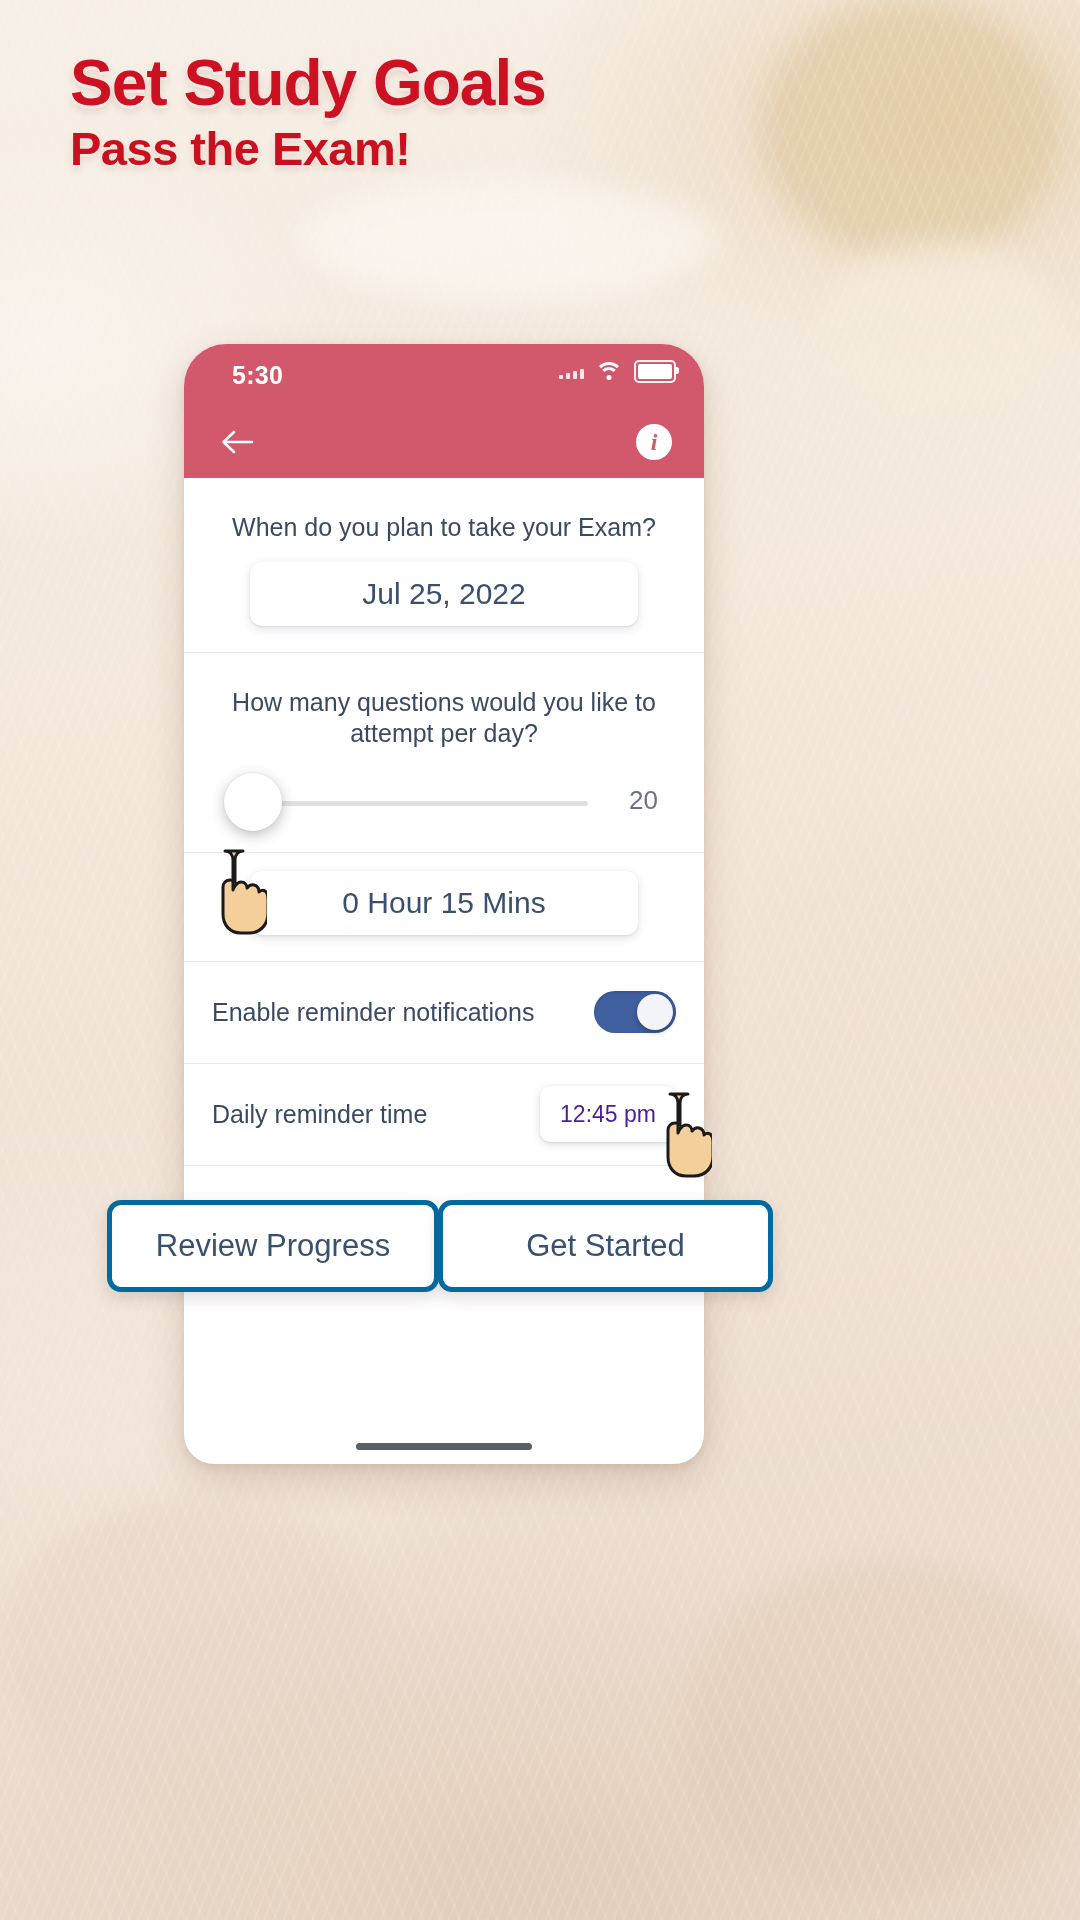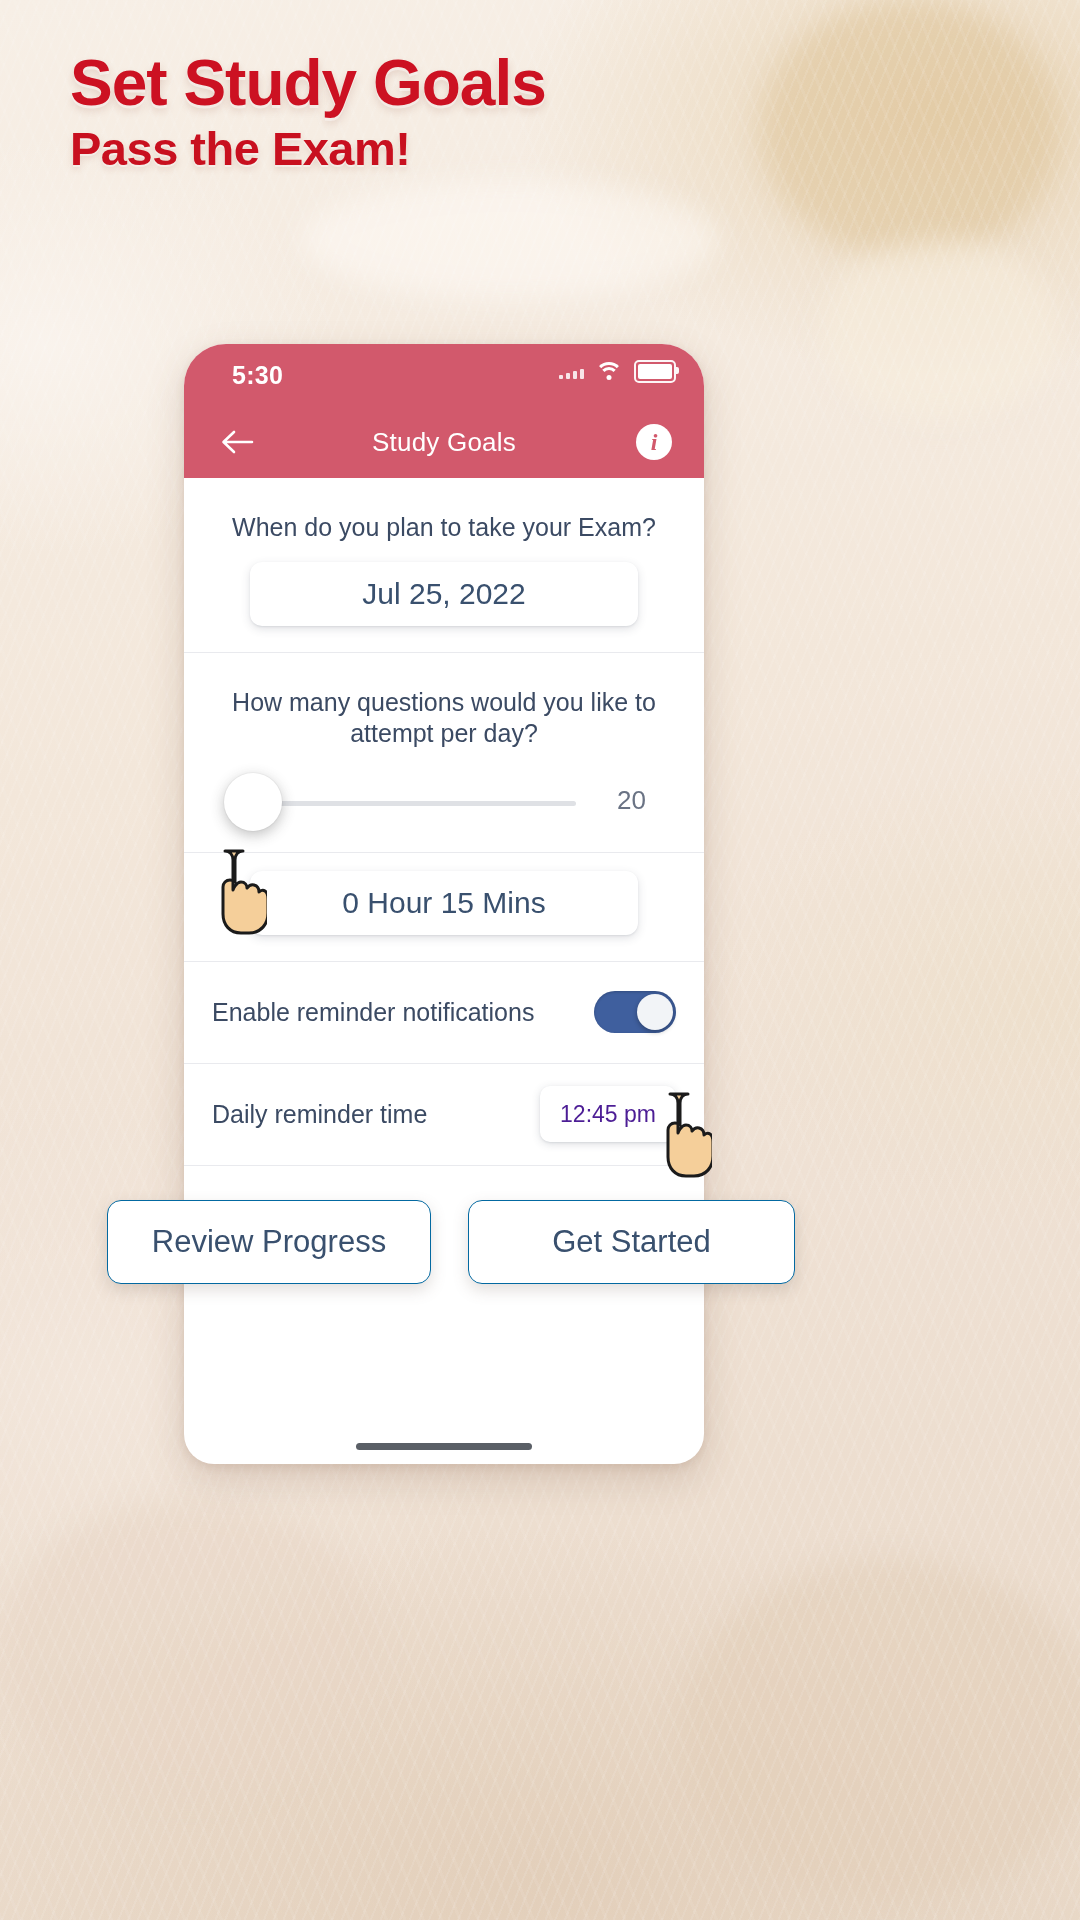--- a/index.html
+++ b/index.html
@@ -85,21 +85,21 @@
   .q-label{color:#3b4a63;font-size:25px;text-align:center;line-height:1.26;padding:34px 10px 0;}
   .field{
     margin:18px auto 26px;width:388px;height:64px;background:#fff;border-radius:12px;
     box-shadow:0 3px 10px rgba(60,70,90,.16), 0 1px 2px rgba(60,70,90,.10);
     display:flex;align-items:center;justify-content:center;
     color:#39506e;font-size:30px;
   }
 
   
   #slider-row{position:relative;padding-bottom:34px;}
-  #slider-wrap{position:relative;margin:38px 28px 0 28px;height:30px;}
+  #slider-wrap{position:relative;margin:38px 16px 0 28px;height:30px;}
   #slider-track{position:absolute;left:10px;right:78px;top:13px;height:5px;background:#dfe1e5;border-radius:3px;}
   #slider-thumb{
     position:absolute;left:-10px;top:-15px;width:58px;height:58px;border-radius:50%;background:#fff;
     box-shadow:0 4px 14px rgba(60,60,60,.32), 0 0 0 1px rgba(0,0,0,.03);
   }
   #slider-value{position:absolute;right:8px;top:-3px;color:#6a7384;font-size:26px;}
 
   
   .lr-row{height:102px;display:flex;align-items:center;justify-content:space-between;border-bottom:1px solid #e9eaee;padding:7px 28px;box-sizing:border-box;}
   .lr-label{color:#3b4a63;font-size:25px;}
@@ -111,27 +111,27 @@
     display:flex;align-items:center;justify-content:center;color:#4c1d95;font-size:23px;
   }
 
   #filler{height:150px;background:#fff;}
 
   
   #home-indicator{position:absolute;left:50%;transform:translateX(-50%);bottom:14px;width:176px;height:7px;border-radius:4px;background:#5a5f66;}
 
   
   .abtn{
-    position:absolute;height:82px;border-radius:14px;background:#fff;border:1px solid #0369a1;
+    position:absolute;height:82px;border-radius:14px;background:#fff;border:5px solid #0369a1;
     box-shadow:0 6px 16px rgba(110,90,80,.20);
     display:flex;align-items:center;justify-content:center;
     color:#39506e;font-size:31px;
   }
   #btn-review{left:107px;top:1200px;width:322px;}
-  #btn-start{left:468px;top:1200px;width:325px;}
+  #btn-start{left:438px;top:1200px;width:325px;}
 
   
   .hand{position:absolute;width:64px;height:92px;}
   #hand-slider{left:203px;top:845px;}
   #hand-toggle{left:648px;top:1088px;}
 </style>
 </head>
 <body>
 
 <div id="bg">
@@ -168,21 +168,20 @@
         </span>
     </div>
   </div>
 
   <div id="navbar">
     <span id="back-arrow">
       <svg viewBox="0 0 38 30" width="38" height="30" aria-hidden="true">
         <path d="M34 15 H6 M16 5 L5.5 15 L16 25" fill="none" stroke="#ffffff" stroke-width="2.6" stroke-linecap="round" stroke-linejoin="round"></path>
       </svg>
     </span>
-    <div id="nav-title">Study Goals</div>
     <span id="info-icon">i</span>
   </div>
 
   <div id="form">
 
     <div class="row">
       <div class="q-label">When do you plan to take your Exam?</div>
       <div class="field">Jul 25, 2022</div>
     </div>
 

